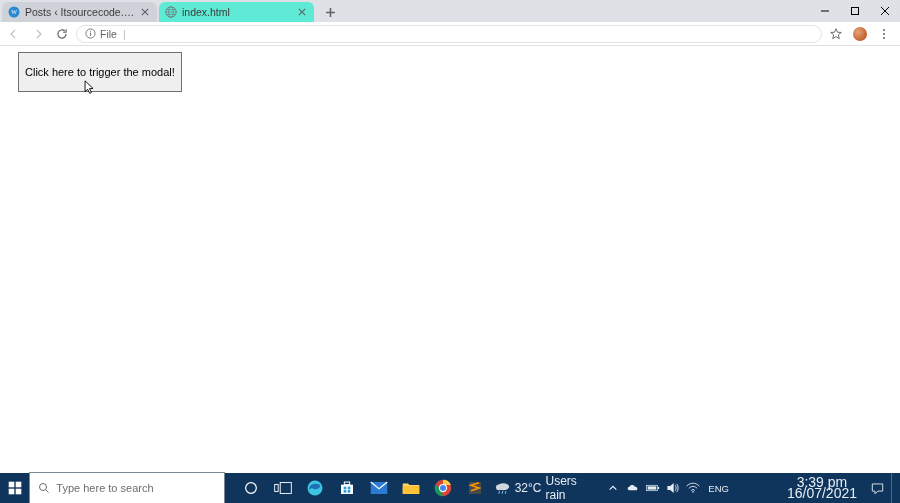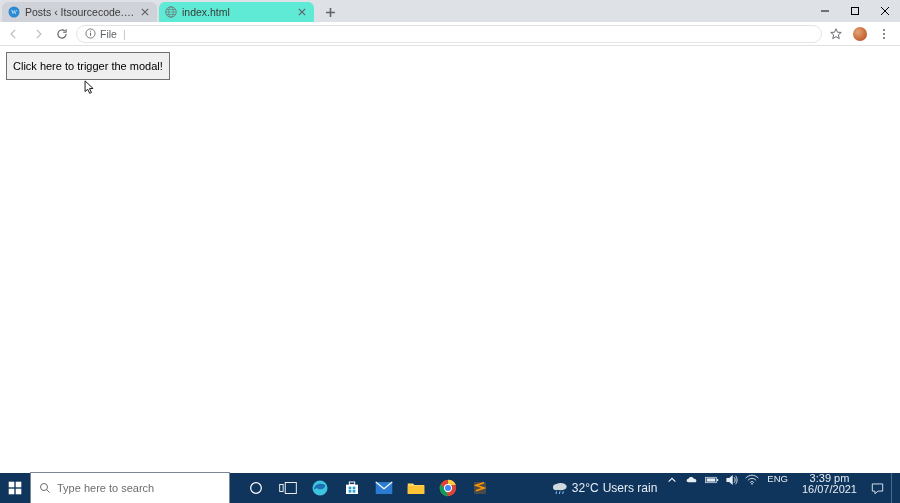--- a/index.html
+++ b/index.html
@@ -39,23 +39,23 @@
     }
     .omnibox .site-info { display: flex; align-items: center; gap: 4px; color: #5f6368; }
     .omnibox .sep { color: #c0c0c0; }
     .omnibox .url { flex: 1; white-space: nowrap; overflow: hidden; text-overflow: ellipsis; color: #3d3d3d; }
     .star-btn, .avatar-btn, .menu-btn { width: 20px; height: 20px; display: flex; align-items: center; justify-content: center; cursor: pointer; color: #5f6368; }
     .avatar-btn .avatar-img { width: 14px; height: 14px; border-radius: 50%; background: radial-gradient(circle at 35% 35%, #e6a477, #c4602f 70%, #7a3617); }
 
     
     .page { position: relative; height: calc(503px - 22px - 24px - 30px); background: #fff; }
     .trigger-btn {
-      position: absolute; top: 6px; left: 6px;
+      position: absolute; top: 6px; left: 18px;
       font-family: Arial, sans-serif; font-size: 11px;
-      padding: 7px 6px; background: #efefef; border: 1px solid #707070;
+      padding: 13px 6px; background: #efefef; border: 1px solid #707070;
       color: #000; cursor: pointer;
     }
     .cursor-pointer {
       position: absolute; top: 34px; left: 84px; width: 11px; height: 16px;
       pointer-events: none;
     }
 
     
     .taskbar {
       position: absolute; bottom: 0; left: 0; right: 0; height: 30px;
@@ -64,24 +64,24 @@
     }
     .start-btn { width: 30px; height: 30px; display: flex; align-items: center; justify-content: center; cursor: pointer; }
     .search-box {
       width: 200px; height: 32px; background: #ffffff; display: flex; align-items: center;
       gap: 6px; padding: 0 8px; color: #6d6d6d; font-size: 11px; cursor: text;
       border: 1px solid #7a8896;
     }
     .tb-icons { display: flex; align-items: center; gap: 0; margin-left: 10px; }
     .tb-icon { width: 32px; height: 30px; display: flex; align-items: center; justify-content: center; cursor: pointer; }
     .tb-spacer { flex: 1; }
-    .systray { display: flex; align-items: flex-start; gap: 6px; padding: 0 4px; }
+    .systray { display: flex; align-items: center; gap: 6px; padding: 0 4px; }
     .weather { display: flex; align-items: center; gap: 4px; color: #e6edf5; font-size: 12px; padding: 0 4px; cursor: pointer;}
     .tray-icon { width: 14px; height: 14px; display: flex; align-items: center; justify-content: center; cursor: pointer; color: #e6edf5; }
-    .clock { text-align: center; line-height: 11px; padding: 0 6px; font-size: 11px; color: #e6edf5; cursor: pointer;}
+    .clock { text-align: center; line-height: 11px; padding: 0 6px; font-size: 14px; color: #e6edf5; cursor: pointer; margin-left: 44px;}
     .action-center { width: 16px; height: 30px; display:flex; align-items:center; justify-content:center; cursor:pointer; color:#e6edf5; }
     .show-desktop { width: 5px; height: 30px; border-left: 1px solid rgba(255,255,255,0.25); cursor: pointer; }
 
     
     svg { display: block; }
   </style>
 </head>
 <body>
 
 <div class="titlebar">

